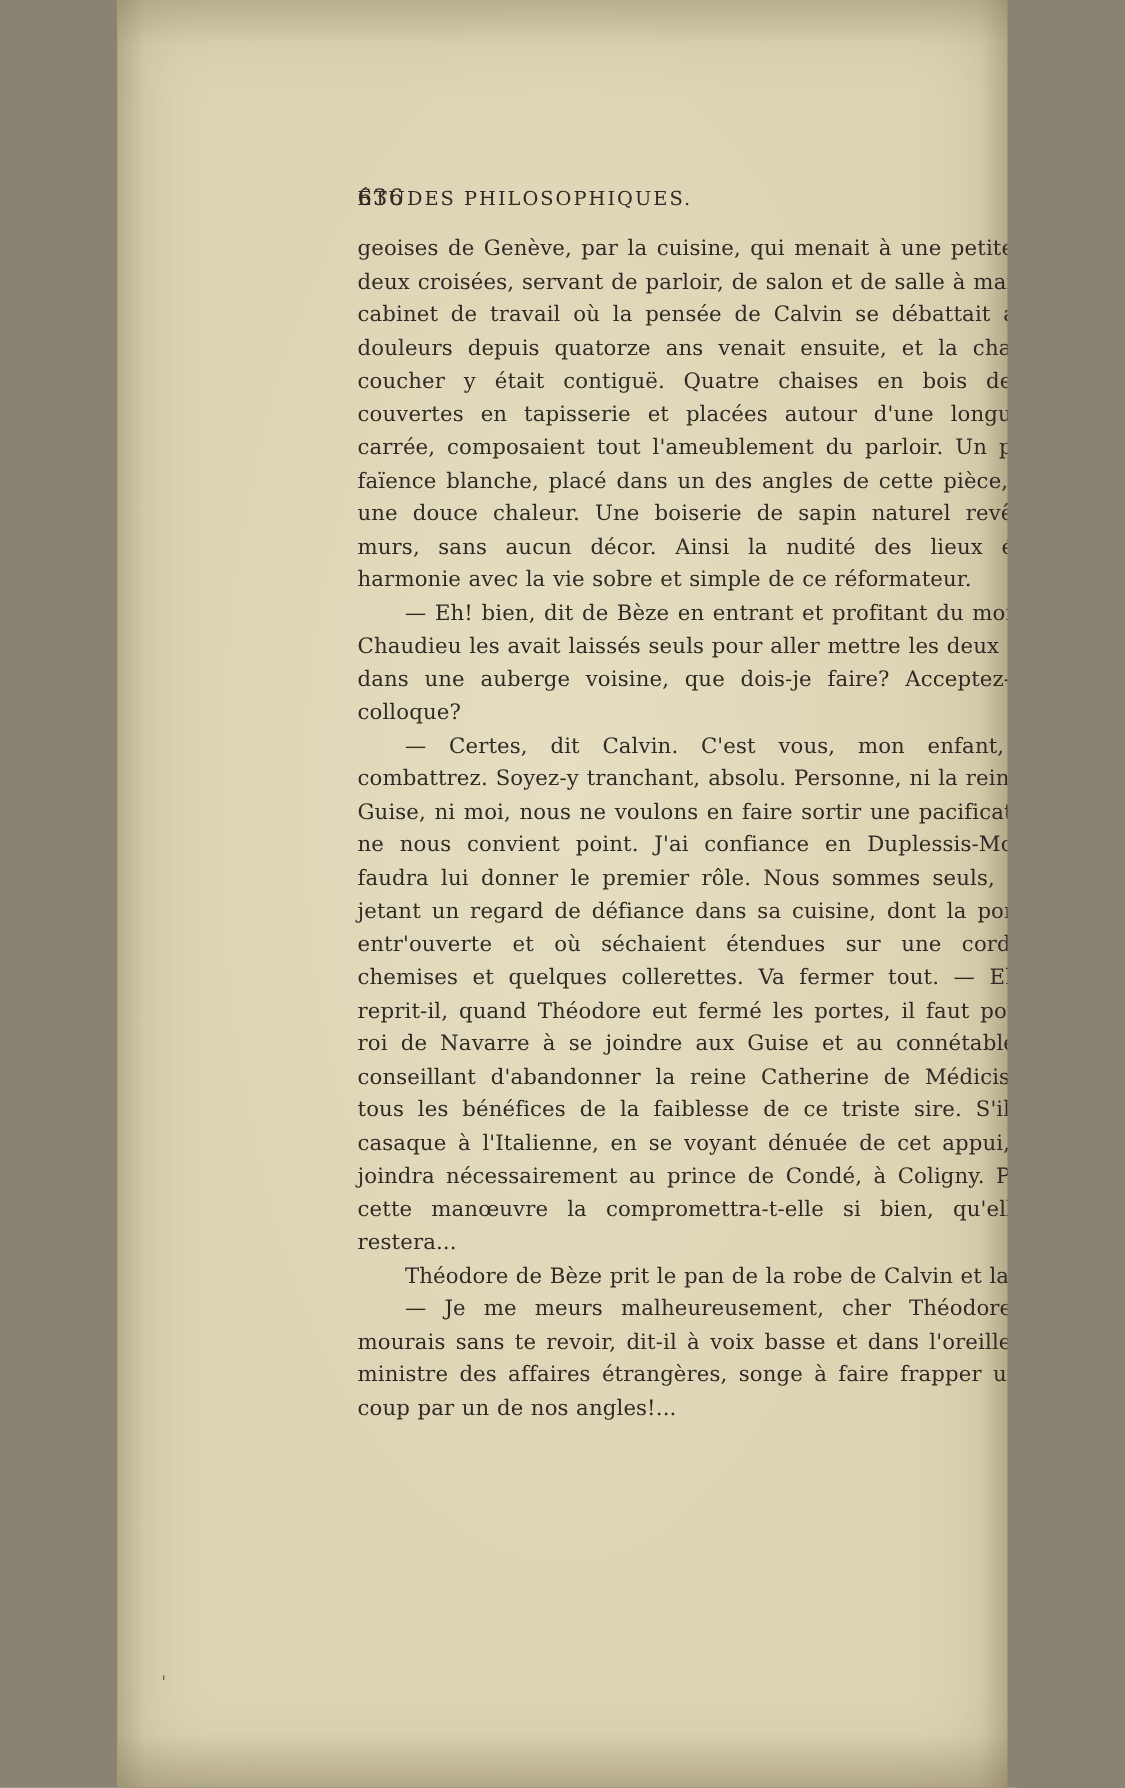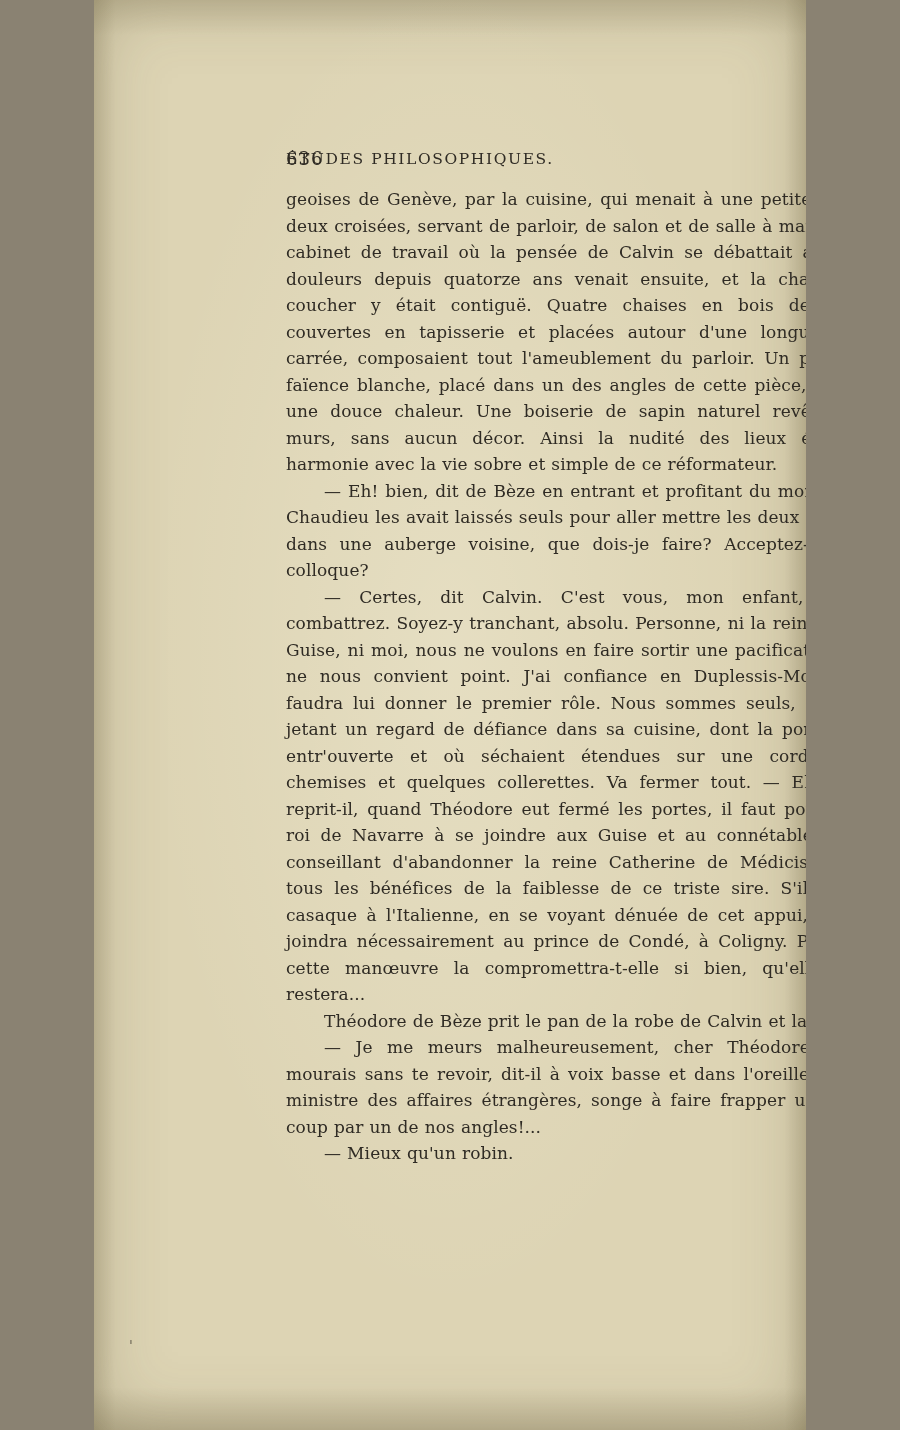--- a/index.html
+++ b/index.html
@@ -79,20 +79,19 @@
       <span class="page-number">636</span>
       <span class="head-title">ÉTUDES PHILOSOPHIQUES.</span>
     </div>
 
     <div class="body-text">
       <p class="para">geoises de Genève, par la cuisine, qui menait à une petite salle à deux croisées, servant de parloir, de salon et de salle à manger. Le cabinet de travail où la pensée de Calvin se débattait avec les douleurs depuis quatorze ans venait ensuite, et la chambre à coucher y était contiguë. Quatre chaises en bois de chêne couvertes en tapisserie et placées autour d'une longue table carrée, composaient tout l'ameublement du parloir. Un poêle en faïence blanche, placé dans un des angles de cette pièce, y jetait une douce chaleur. Une boiserie de sapin naturel revêtait les murs, sans aucun décor. Ainsi la nudité des lieux était en harmonie avec la vie sobre et simple de ce réformateur.</p>
       <p class="para indent">— Eh! bien, dit de Bèze en entrant et profitant du moment où Chaudieu les avait laissés seuls pour aller mettre les deux chevaux dans une auberge voisine, que dois-je faire? Acceptez-vous le colloque?</p>
       <p class="para indent">— Certes, dit Calvin. C'est vous, mon enfant, qui y combattrez. Soyez-y tranchant, absolu. Personne, ni la reine, ni les Guise, ni moi, nous ne voulons en faire sortir une pacification, qui ne nous convient point. J'ai confiance en Duplessis-Mornay, il faudra lui donner le premier rôle. Nous sommes seuls, dit-il en jetant un regard de défiance dans sa cuisine, dont la porte était entr'ouverte et où séchaient étendues sur une corde deux chemises et quelques collerettes. Va fermer tout. — Eh! bien, reprit-il, quand Théodore eut fermé les portes, il faut pousser le roi de Navarre à se joindre aux Guise et au connétable en lui conseillant d'abandonner la reine Catherine de Médicis. Ayons tous les bénéfices de la faiblesse de ce triste sire. S'il tourne casaque à l'Italienne, en se voyant dénuée de cet appui, elle se joindra nécessairement au prince de Condé, à Coligny. Peut-être cette manœuvre la compromettra-t-elle si bien, qu'elle nous restera...</p>
       <p class="para indent">Théodore de Bèze prit le pan de la robe de Calvin et la baisa :</p>
       <p class="para indent">— Je me meurs malheureusement, cher Théodore. Si je mourais sans te revoir, dit-il à voix basse et dans l'oreille de son ministre des affaires étrangères, songe à faire frapper un grand coup par un de nos angles!...</p>
-      <p class="para indent">— Mieux qu'un robin.</p>
     </div>
 
   </div>
 
   <div class="edge-mark">'</div>
 
 </div>
 
 </body></html>

